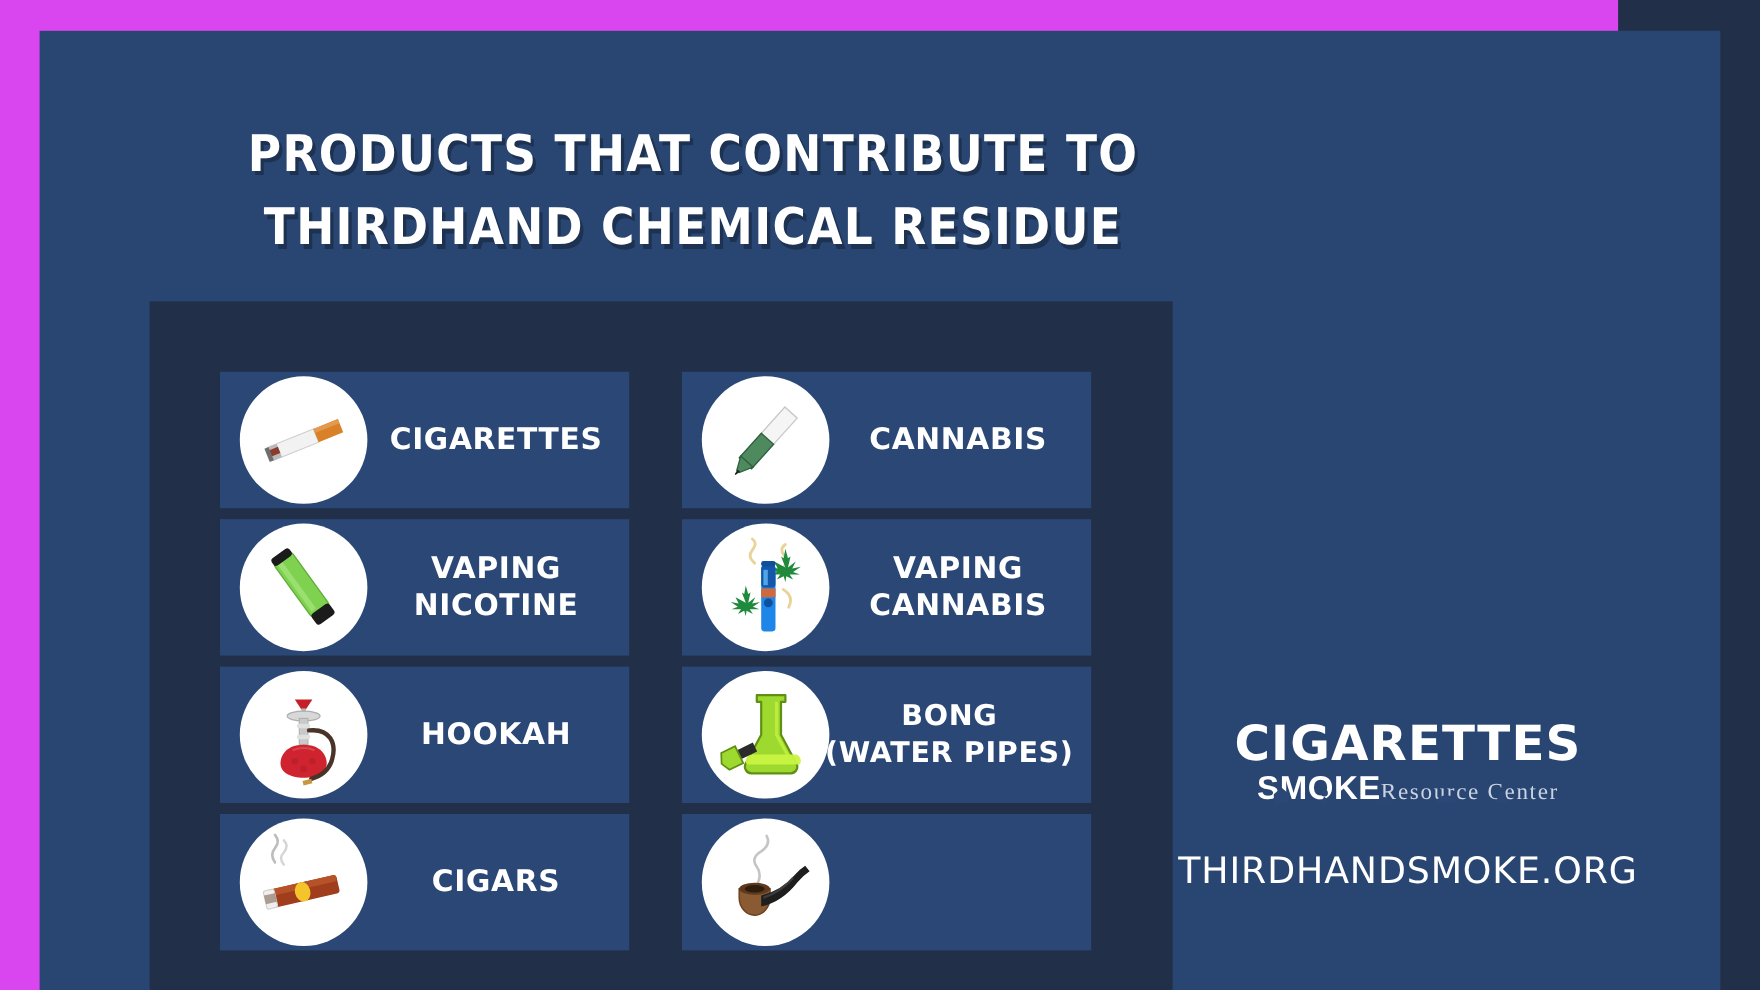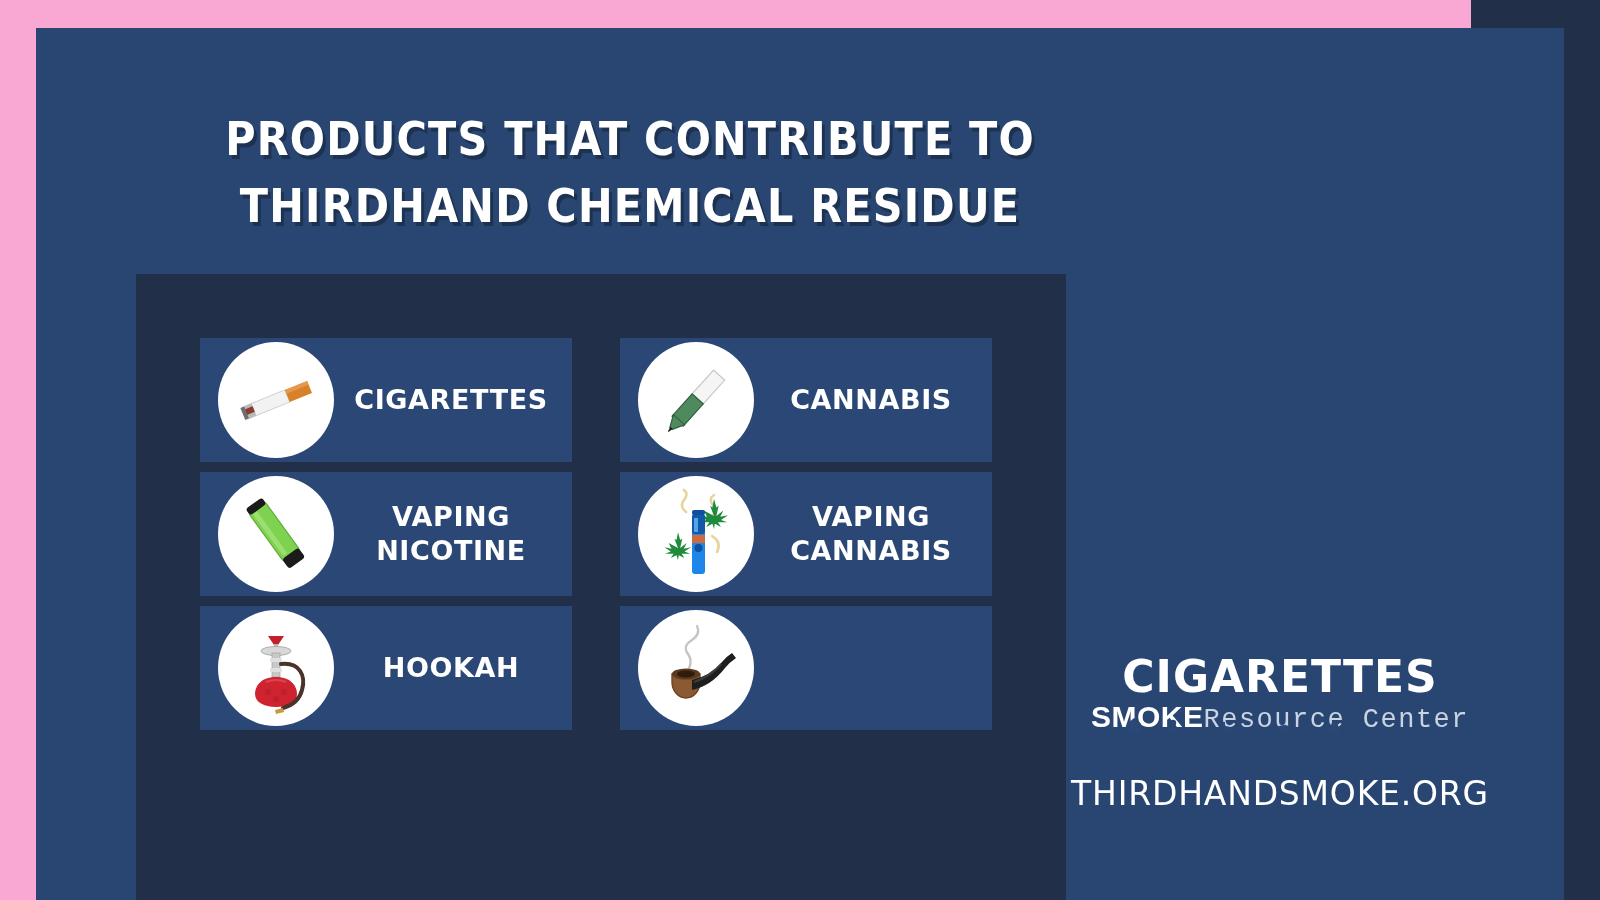--- a/index.html
+++ b/index.html
@@ -9,21 +9,21 @@
     height: 900px;
     overflow: hidden;
     background: #213048;
     font-family: "Liberation Sans", sans-serif;
   }
 
   #root {
     position: relative;
     width: 1471px;
     height: 900px;
-    background: #f9a8d4;
+    background: #d946ef;
   }
 
   
   .stage {
     position: absolute;
     left: 36px;
     top: 28px;
     width: 1528px;
     height: 872px;
     background: #284671;
@@ -144,24 +144,24 @@
   .brand-sub .smoke {
     color: #ffffff;
     font-size: 30px;
     font-weight: bold;
     letter-spacing: 0.5px;
     font-family: Liberation Sans, sans-serif;
     text-align: center;
   }
   .brand-sub .rc {
     color: #c9d3e2;
-    font-size: 27px;
+    font-size: 21px;
     font-weight: normal;
     letter-spacing: 1.5px;
-    font-family: Liberation Mono, monospace;
+    font-family: Liberation Serif, serif;
   }
   .brand-url {
     margin-top: 40px;
     color: #ffffff;
     font-size: 33px;
     font-weight: normal;
     letter-spacing: 0.8px;
     font-family: "DejaVu Sans", sans-serif;
   }
   
@@ -282,21 +282,56 @@
             <circle cx="48" cy="79" r="3" fill="#b01d27" opacity="0.55"></circle>
             <path d="M53 44 C72 42 78 56 74 70 C71 82 62 86 55 88" stroke="#4a3328" stroke-width="4" fill="none" stroke-linecap="round"></path>
             <path d="M55 88 l-8 2 l1 4 l8 -2 z" fill="#c8973f"></path>
           </svg>
         </div>
         <div class="card-label">
           <span>HOOKAH</span>
         </div>
       </div>
 
-
+      <div class="card wide">
+        <div class="card-icon-wrap">
+          <svg width="96" height="96" viewBox="0 0 96 96">
+            <path d="M52 12 l14 0 l0 6 l-4 0 l0 30 l14 26 a6 6 0 0 1 -5 9 l-36 0 a6 6 0 0 1 -5 -9 l14 -26 l0 -30 l-4 0 l0 -6 z" fill="#9ed92f" stroke="#5f8f13" stroke-width="2" stroke-linejoin="round"></path>
+            <path d="M34 66 l42 0 a6 6 0 0 1 3 9 l-48 0 a6 6 0 0 1 3 -9 z" fill="#c9f442" opacity="0.95"></path>
+            <path d="M58 18 l0 30 l12 22" stroke="#c9f442" stroke-width="3" fill="none" opacity="0.7"></path>
+            <g transform="rotate(-26 48 56)">
+              <rect x="18" y="50" width="20" height="9" fill="#2b2b2b"></rect>
+              <path d="M8 46 l14 0 l0 17 l-14 0 l-4 -8 z" fill="#9ed92f" stroke="#5f8f13" stroke-width="1.6"></path>
+            </g>
+          </svg>
+        </div>
+        <div class="card-label">
+          <span>BONG</span>
+          <span class="l2">(WATER PIPES)</span>
+        </div>
+      </div>
+
+      <div class="card">
+        <div class="card-icon-wrap">
+          <svg width="96" height="96" viewBox="0 0 96 96">
+            <path d="M22 30 q-5 -7 0 -13 q5 -6 0 -12" stroke="#bdbdbd" stroke-width="2.4" fill="none" stroke-linecap="round"></path>
+            <path d="M30 32 q-5 -6 0 -11 q5 -6 0 -11" stroke="#d5d5d5" stroke-width="2.2" fill="none" stroke-linecap="round"></path>
+            <g transform="rotate(-13 48 56)">
+              <rect x="16" y="48" width="64" height="17" rx="3" fill="#a03d1c"></rect>
+              <rect x="16" y="48" width="64" height="6" rx="3" fill="#b65228"></rect>
+              <rect x="12" y="48" width="10" height="17" rx="2" fill="#efefef" stroke="#cfcfcf" stroke-width="1"></rect>
+              <rect x="12" y="52" width="10" height="8" fill="#6b4a35" opacity="0.5"></rect>
+              <ellipse cx="47" cy="56.5" rx="7" ry="9" fill="#f4c42b"></ellipse>
+            </g>
+          </svg>
+        </div>
+        <div class="card-label">
+          <span>CIGARS</span>
+        </div>
+      </div>
 
       <div class="card">
         <div class="card-icon-wrap">
           <svg width="96" height="96" viewBox="0 0 96 96">
             <path d="M38 54 q8 -12 2 -20 q-6 -8 4 -14 q9 -6 5 -14" stroke="#c5c5c5" stroke-width="2.4" fill="none" stroke-linecap="round"></path>
             <path d="M24 54 l28 0 l0 8 a14 16 0 0 1 -28 0 z" fill="#8a5a33"></path>
             <path d="M24 54 l28 0 l0 8 a14 16 0 0 1 -28 0 z" fill="none" stroke="#6d431f" stroke-width="1.4"></path>
             <ellipse cx="38" cy="54" rx="14" ry="5.5" fill="#5d3a1d"></ellipse>
             <ellipse cx="38" cy="54" rx="9" ry="3.4" fill="#2e1c0c"></ellipse>
             <path d="M44 60 q18 -4 30 -18 q5 -6 10 -9 l4 5 q-6 4 -11 10 q-14 18 -33 22 z" fill="#1e1e1e"></path>

